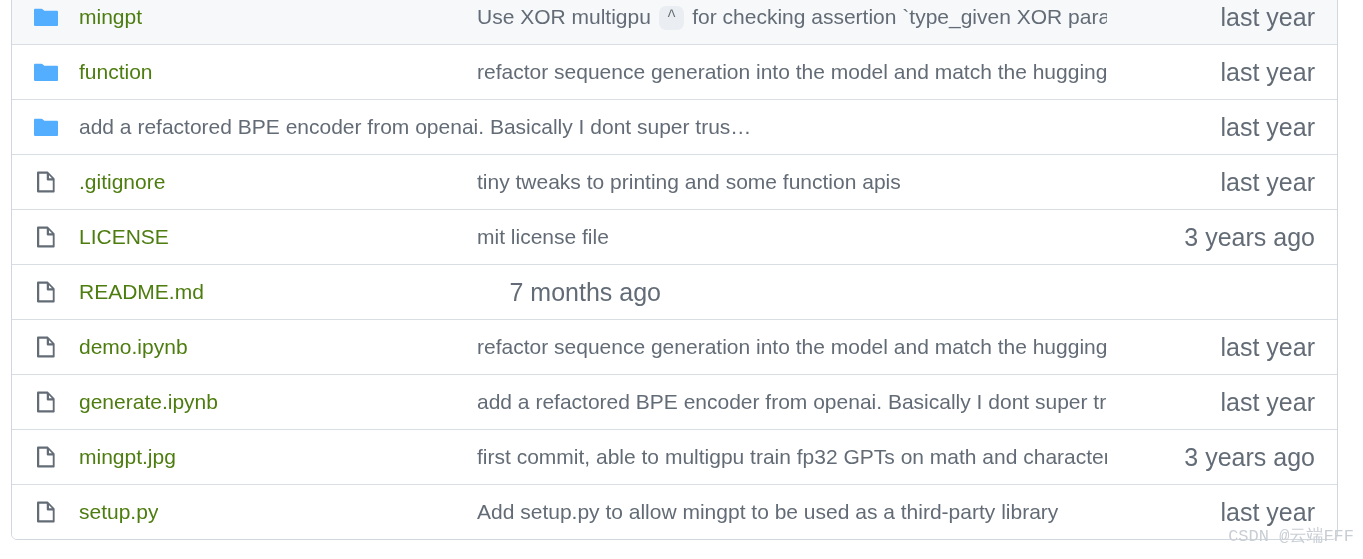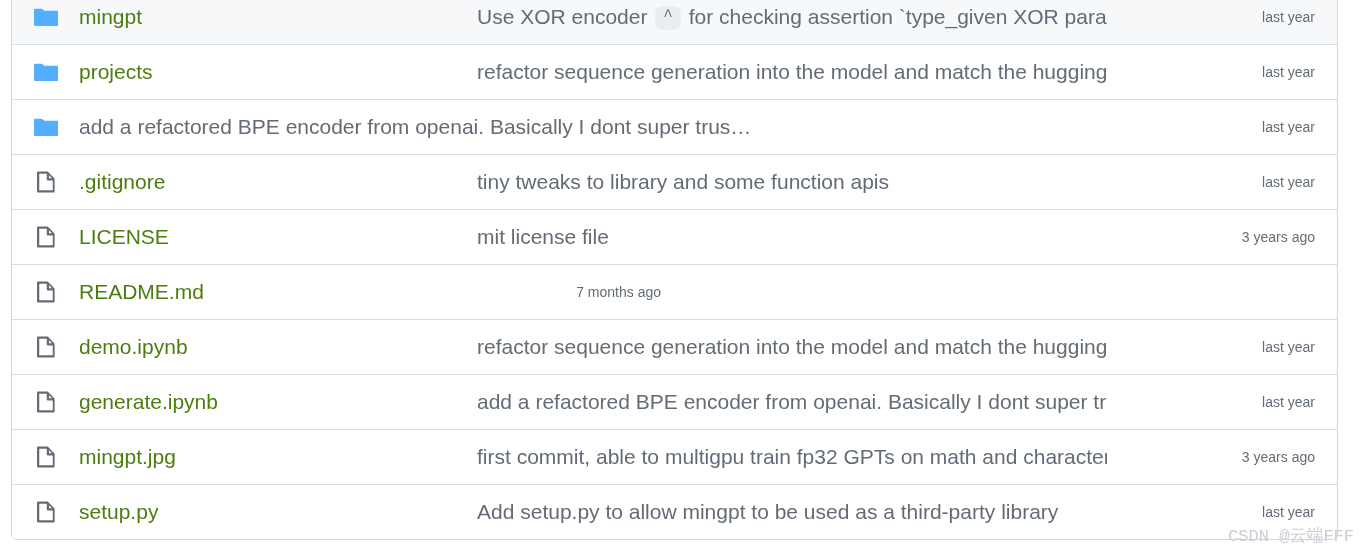--- a/index.html
+++ b/index.html
@@ -110,21 +110,21 @@
   }
 
   
   .cell-age {
     flex: 0 0 190px;
     text-align: right;
     box-sizing: border-box;
     padding-right: 6px;
   }
   .commit-age {
-    font-size: 14px;
+    font-size: 25px;
     line-height: 26px;
     color: #636c76;
     white-space: nowrap;
   }
 
   
   #watermark {
     position: absolute;
     right: 9px;
     bottom: 12px;
@@ -142,31 +142,31 @@
 
 <div id="file-table">
     <div class="file-row is-hovered">
       <div class="cell-icon">
         <svg class="icon-svg" viewBox="0 0 16 16" aria-hidden="true">
           <path fill="#54aeff" d="M0.75 2.5h4.19c0.3 0 0.58 0.12 0.79 0.33L6.9 3.8h8.35c0.41 0 0.75 0.34 0.75 0.75v8.7c0 0.41-0.34 0.75-0.75 0.75H0.75A0.75 0.75 0 0 1 0 13.25V3.25c0-0.41 0.34-0.75 0.75-0.75z"></path>
         </svg>
       </div>
       <div class="cell-name"><span class="file-name">mingpt</span></div>
       <div class="cell-message">
-        <span class="commit-message"><span>Use XOR encoder</span> <code class="code-chip">^</code> <span>for checking assertion `type_given XOR params_gi…</span></span>
+        <span class="commit-message"><span>Use XOR multigpu</span> <code class="code-chip">^</code> <span>for checking assertion `type_given XOR params_gi…</span></span>
       </div>
       <div class="cell-age"><span class="commit-age">last year</span></div>
     </div>
     <div class="file-row">
       <div class="cell-icon">
         <svg class="icon-svg" viewBox="0 0 16 16" aria-hidden="true">
           <path fill="#54aeff" d="M0.75 2.5h4.19c0.3 0 0.58 0.12 0.79 0.33L6.9 3.8h8.35c0.41 0 0.75 0.34 0.75 0.75v8.7c0 0.41-0.34 0.75-0.75 0.75H0.75A0.75 0.75 0 0 1 0 13.25V3.25c0-0.41 0.34-0.75 0.75-0.75z"></path>
         </svg>
       </div>
-      <div class="cell-name"><span class="file-name">projects</span></div>
+      <div class="cell-name"><span class="file-name">function</span></div>
       <div class="cell-message">
         <span class="commit-message"><span>refactor sequence generation into the model and match the huggingfac…</span></span>
       </div>
       <div class="cell-age"><span class="commit-age">last year</span></div>
     </div>
     <div class="file-row">
       <div class="cell-icon">
         <svg class="icon-svg" viewBox="0 0 16 16" aria-hidden="true">
           <path fill="#54aeff" d="M0.75 2.5h4.19c0.3 0 0.58 0.12 0.79 0.33L6.9 3.8h8.35c0.41 0 0.75 0.34 0.75 0.75v8.7c0 0.41-0.34 0.75-0.75 0.75H0.75A0.75 0.75 0 0 1 0 13.25V3.25c0-0.41 0.34-0.75 0.75-0.75z"></path>
         </svg>
@@ -177,21 +177,21 @@
       <div class="cell-age"><span class="commit-age">last year</span></div>
     </div>
     <div class="file-row">
       <div class="cell-icon">
         <svg class="icon-svg" viewBox="0 0 16 16" aria-hidden="true">
           <path fill="#636c76" d="M2.75 1h6.04c0.2 0 0.39 0.08 0.53 0.22l4.21 4.21c0.14 0.14 0.22 0.33 0.22 0.53v8.29c0 0.41-0.34 0.75-0.75 0.75H2.75a0.75 0.75 0 0 1-0.75-0.75V1.75c0-0.41 0.34-0.75 0.75-0.75zm0.75 1.5v11h9V7H9.25a0.75 0.75 0 0 1-0.75-0.75V2.5H3.5zM10 3.56V5.5h1.94L10 3.56z"></path>
         </svg>
       </div>
       <div class="cell-name"><span class="file-name">.gitignore</span></div>
       <div class="cell-message">
-        <span class="commit-message"><span>tiny tweaks to library and some function apis</span></span>
+        <span class="commit-message"><span>tiny tweaks to printing and some function apis</span></span>
       </div>
       <div class="cell-age"><span class="commit-age">last year</span></div>
     </div>
     <div class="file-row">
       <div class="cell-icon">
         <svg class="icon-svg" viewBox="0 0 16 16" aria-hidden="true">
           <path fill="#636c76" d="M2.75 1h6.04c0.2 0 0.39 0.08 0.53 0.22l4.21 4.21c0.14 0.14 0.22 0.33 0.22 0.53v8.29c0 0.41-0.34 0.75-0.75 0.75H2.75a0.75 0.75 0 0 1-0.75-0.75V1.75c0-0.41 0.34-0.75 0.75-0.75zm0.75 1.5v11h9V7H9.25a0.75 0.75 0 0 1-0.75-0.75V2.5H3.5zM10 3.56V5.5h1.94L10 3.56z"></path>
         </svg>
       </div>
       <div class="cell-name"><span class="file-name">LICENSE</span></div>

